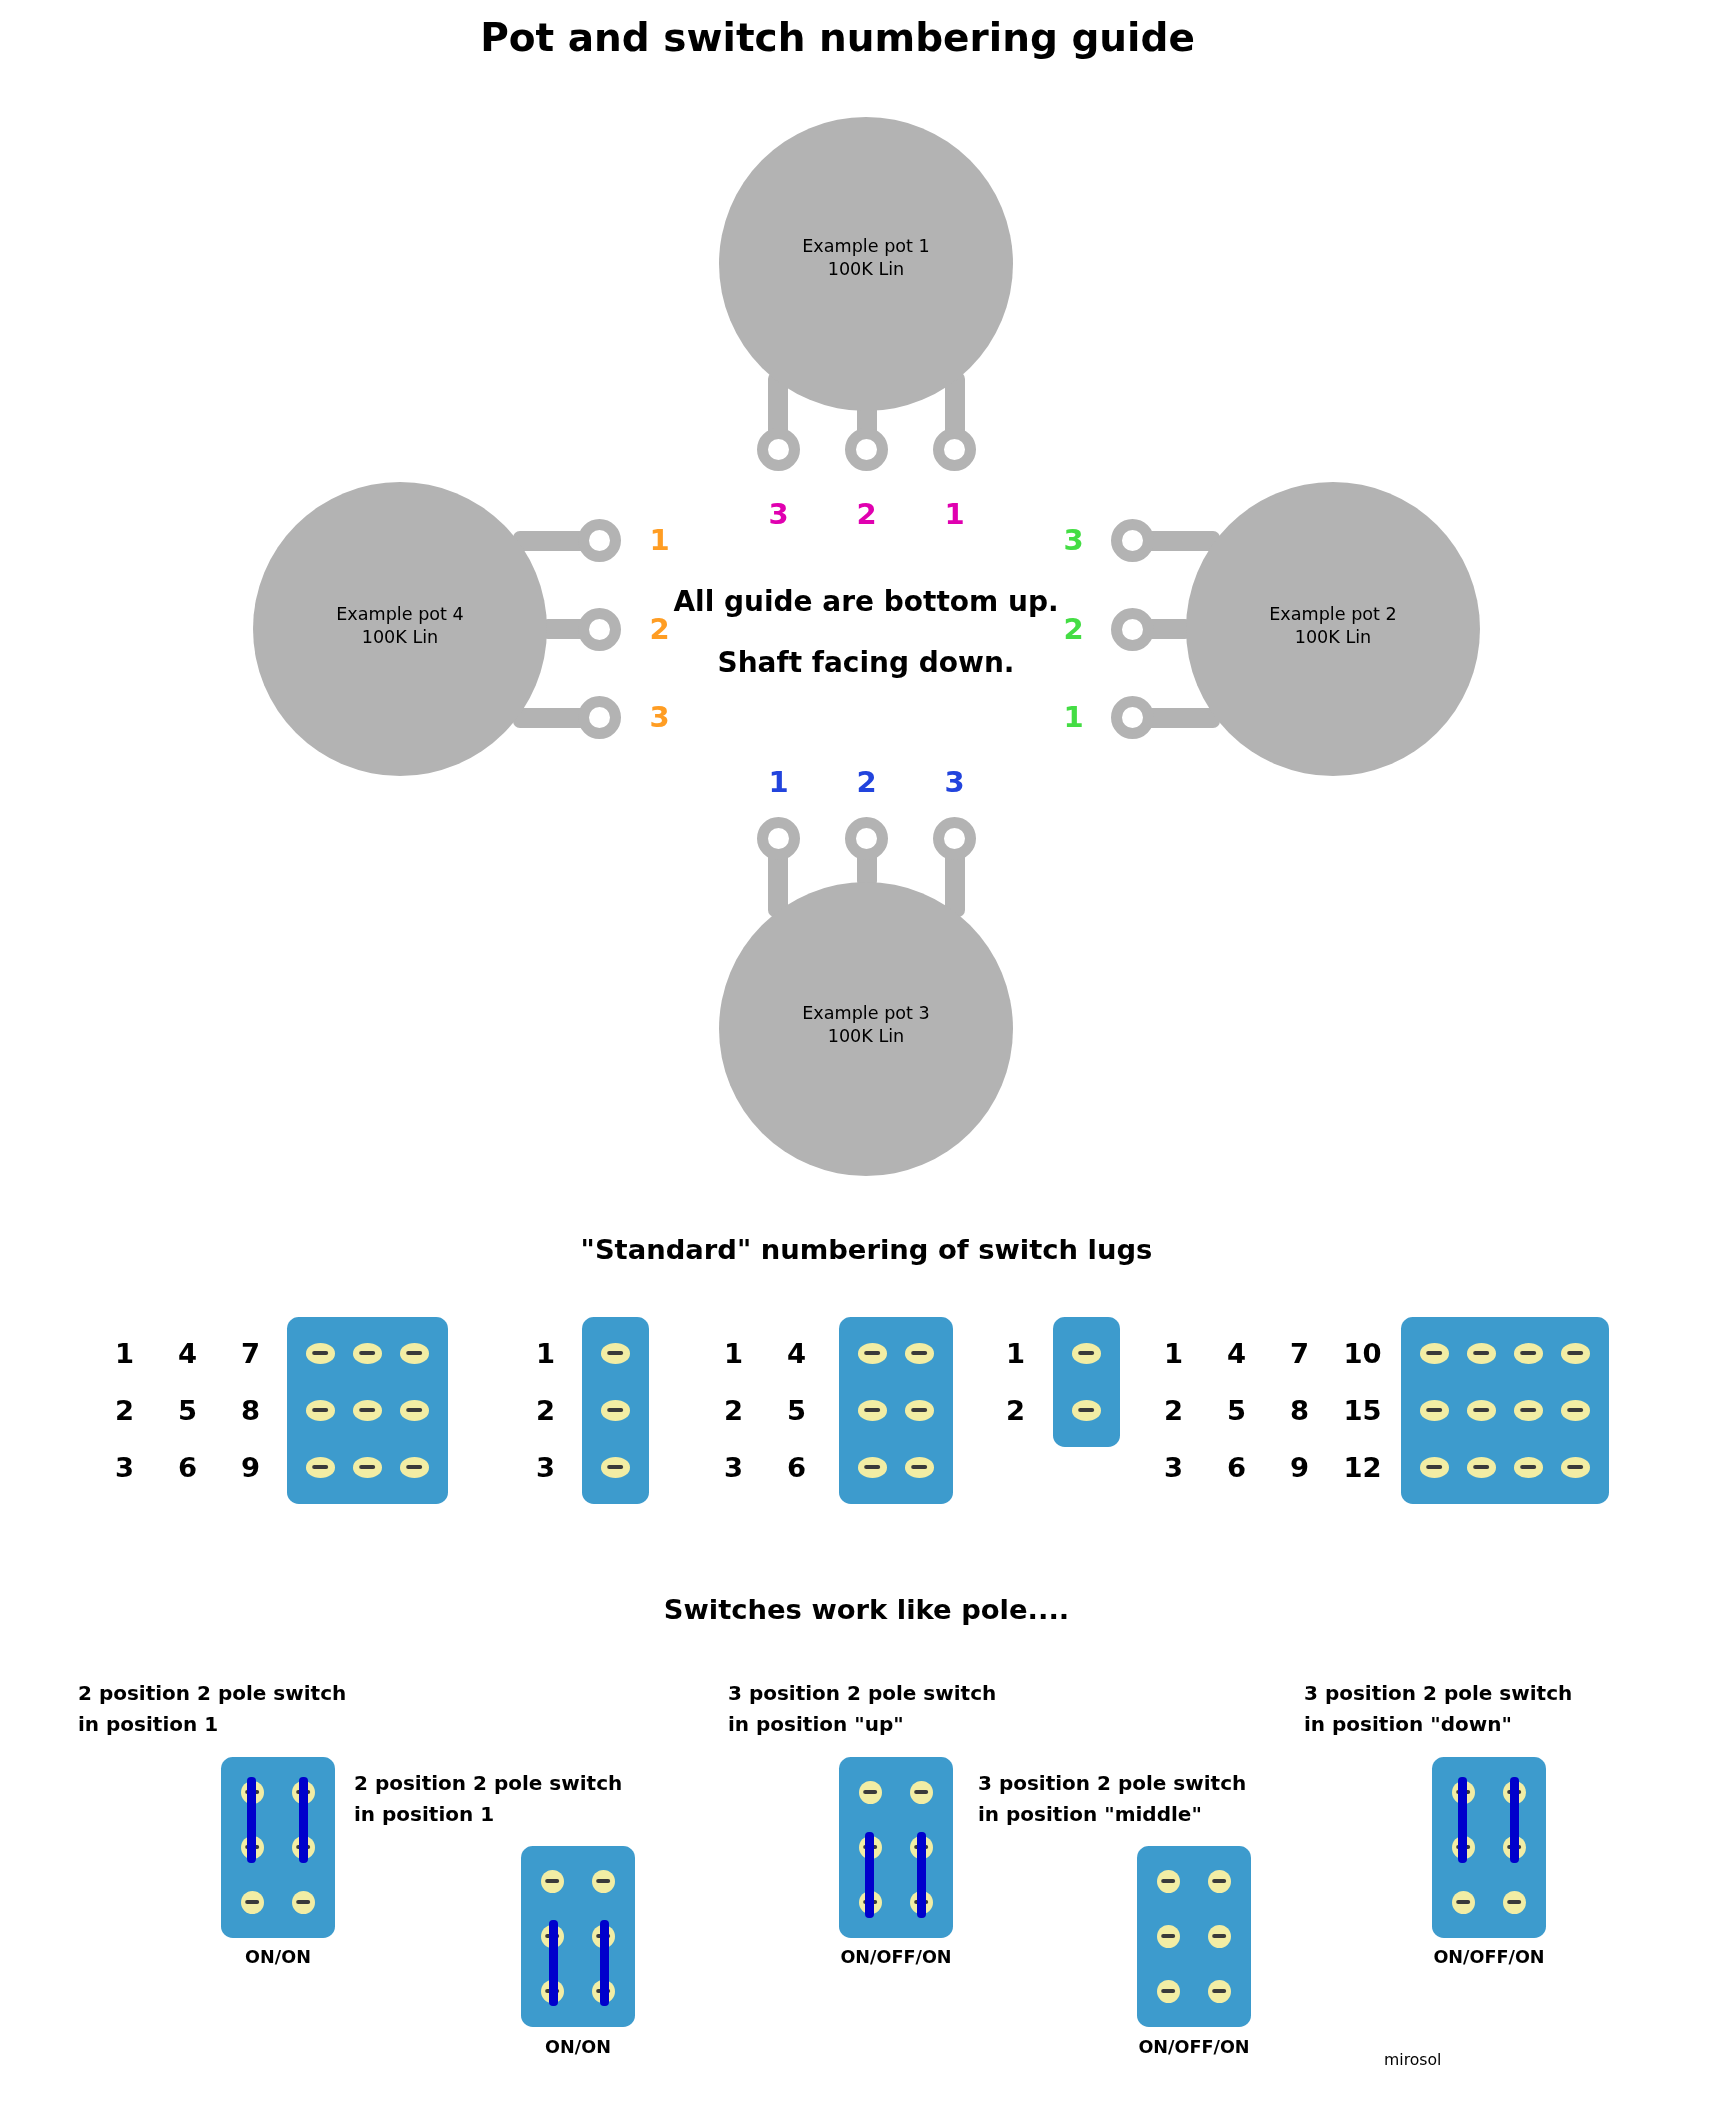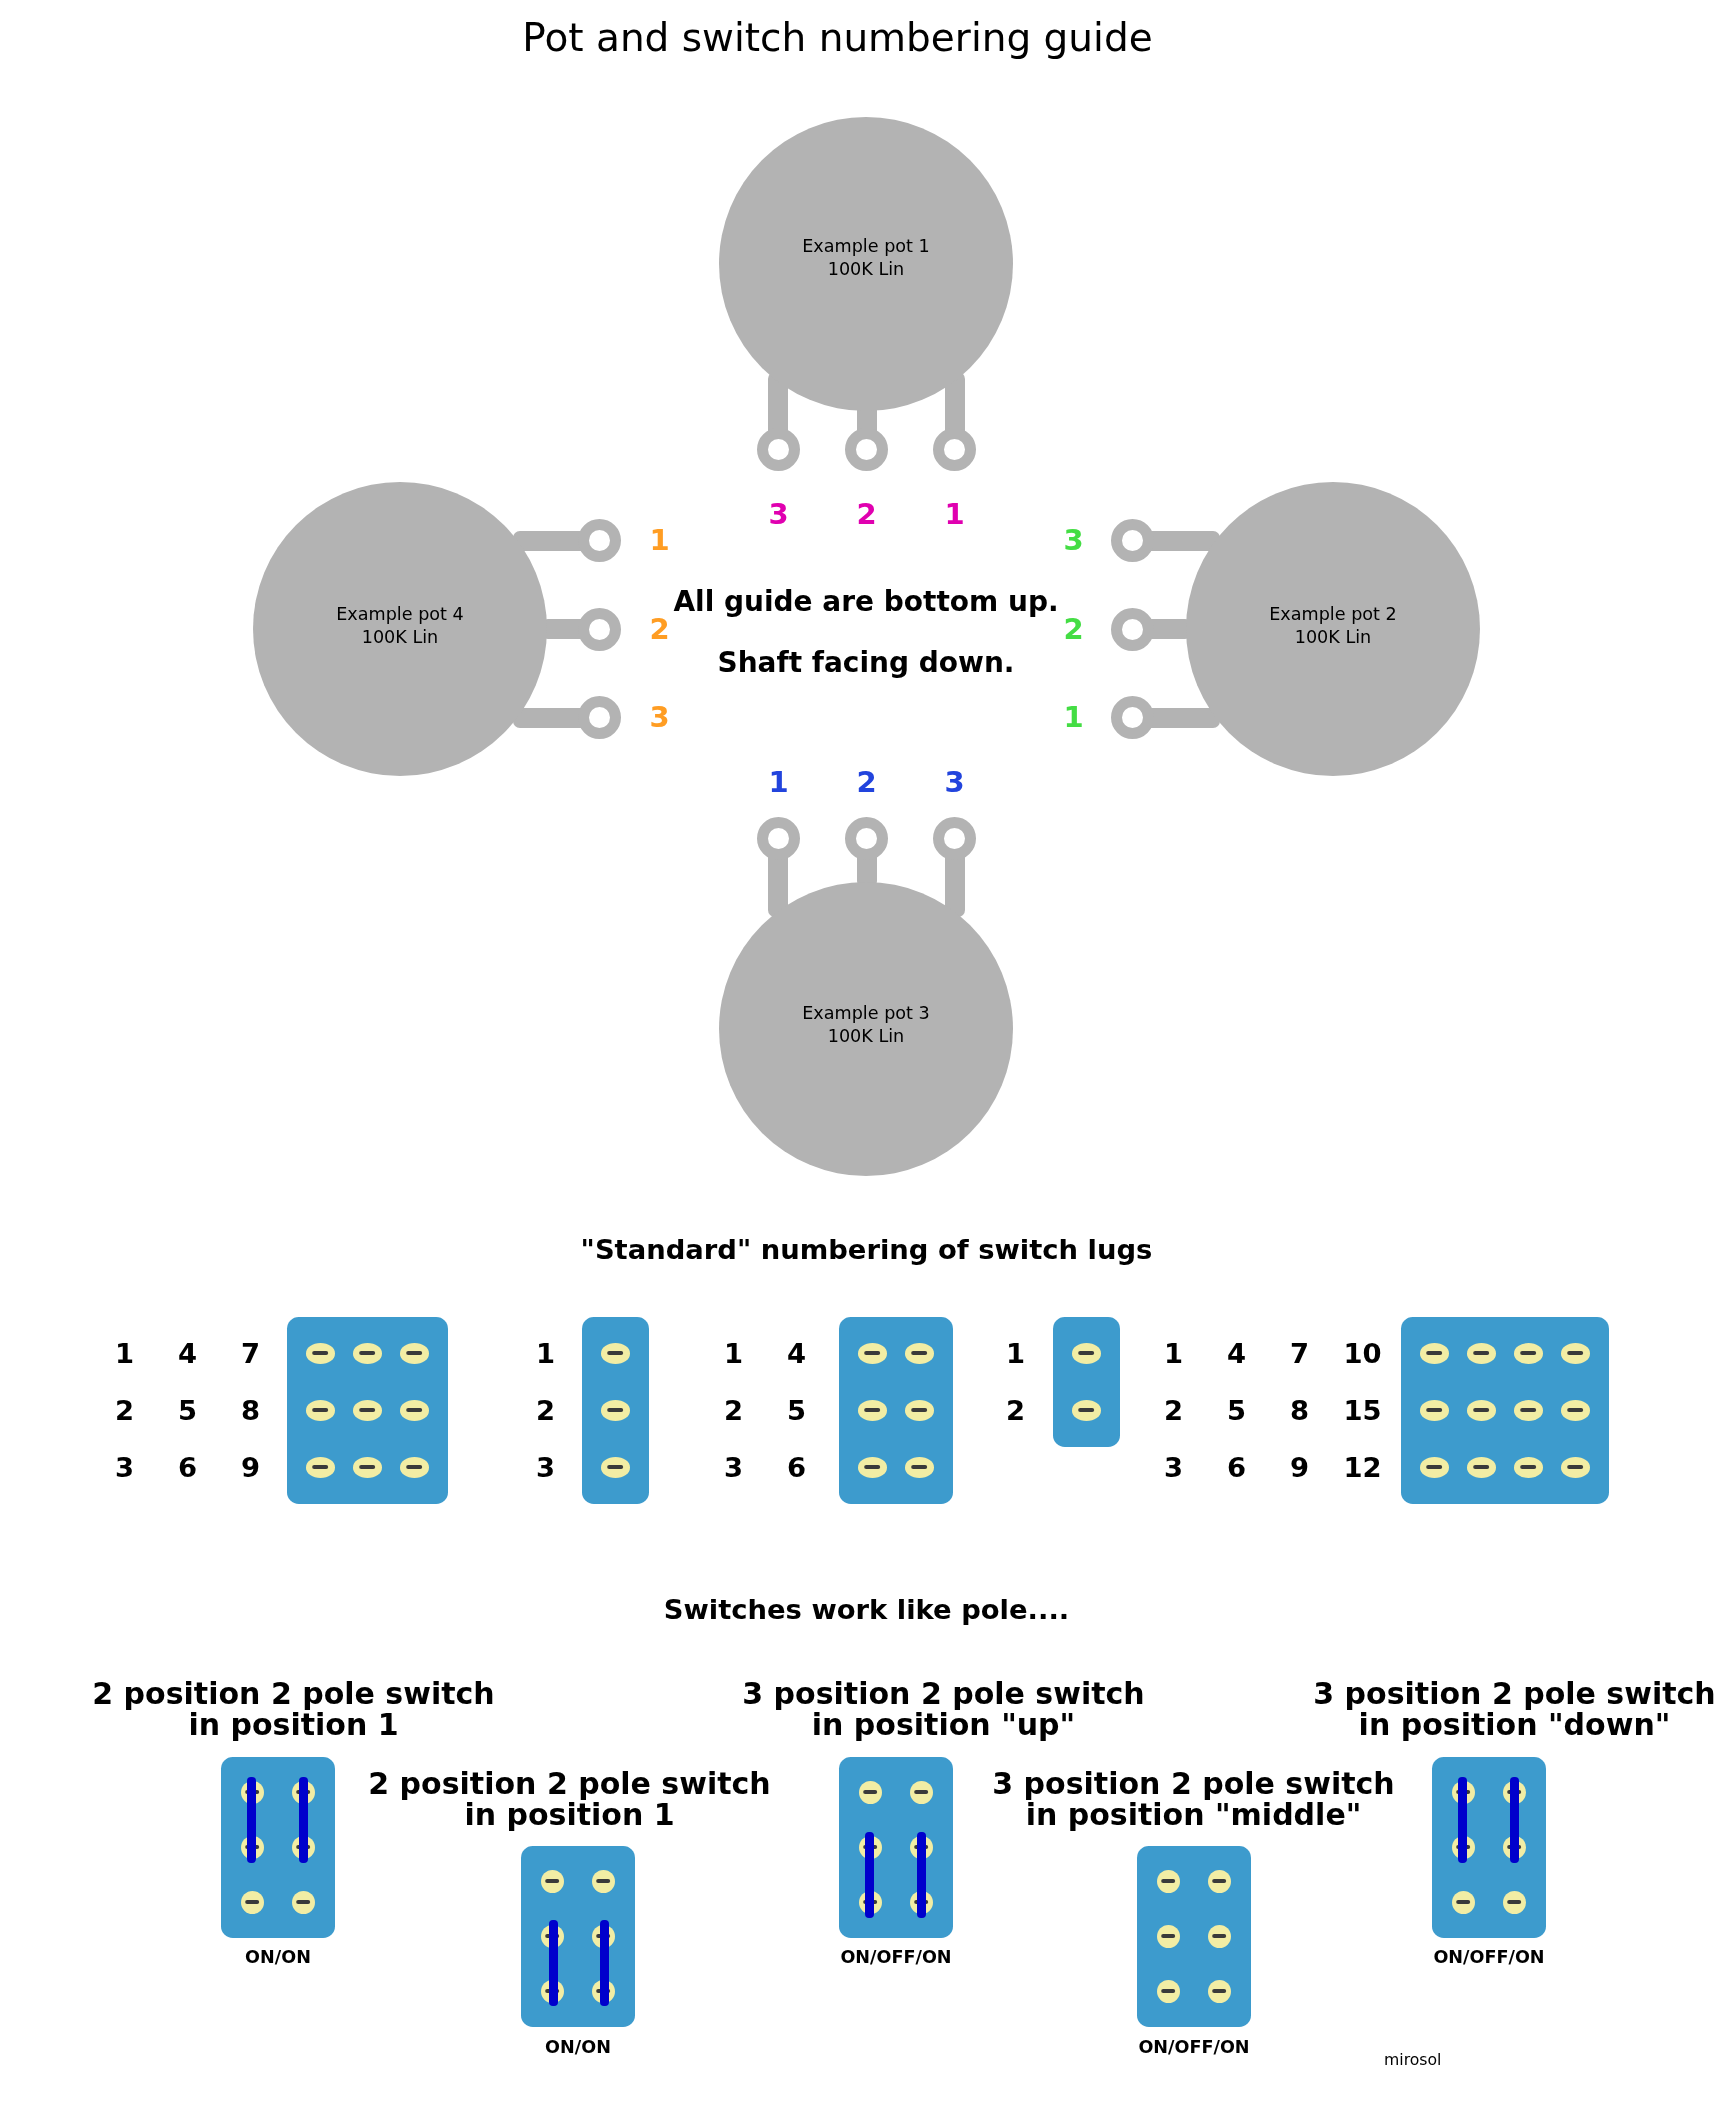--- a/index.html
+++ b/index.html
@@ -11,21 +11,21 @@
     --magenta:#e000b0;
     --green:#44dd44;
     --blue:#2244dd;
     --orange:#ff9d23;
   }
   html,body{margin:0;padding:0;background:#fff;}
   body{font-family:"DejaVu Sans","Liberation Sans",sans-serif;color:#000;}
   #page{position:relative;width:1733px;height:2113px;background:#fff;overflow:hidden;}
   .abs{position:absolute;}
 
-  .page-title{left:0;top:13.7px;width:1675px;font-size:39px;font-weight:normal;line-height:47px;text-align:center;}
+  .page-title{left:0;top:13.7px;width:1675px;font-size:39px;font-weight:bold;line-height:47px;text-align:center;}
 
   .pot-circle{border-radius:50%;background:var(--pot-gray);width:294px;height:294px;}
   .pot-label{width:294px;text-align:center;font-size:17.6px;line-height:22.5px;}
   .leg{background:var(--pot-gray);border-radius:6.9px;}
   .lug-ring{width:43px;height:43px;border-radius:50%;border:11.8px solid var(--pot-gray);background:#fff;box-sizing:border-box;}
   .pot-num{width:43px;text-align:center;font-size:29px;font-weight:bold;line-height:39px;}
   .c-magenta{color:var(--magenta);}
   .c-green{color:var(--green);}
   .c-blue{color:var(--blue);}
   .c-orange{color:var(--orange);}
@@ -40,21 +40,21 @@
   .screw::after{content:"";position:absolute;left:50%;top:50%;transform:translate(-50%,-50%);width:15.7px;height:3.9px;border-radius:2px;background:var(--slot);}
   .screw-round{width:23.5px;height:23.5px;border-radius:50%;background:var(--lug-yellow);position:relative;}
   .screw-round::after{content:"";position:absolute;left:50%;top:50%;transform:translate(-50%,-50%);width:13.7px;height:3.9px;border-radius:2px;background:var(--slot);}
 
   .num-grid{display:grid;padding:7.8px 0;font-size:27.4px;font-weight:bold;}
   .ncell{display:flex;align-items:center;justify-content:center;}
 
   .ex-block{display:grid;grid-template-columns:repeat(2,51px);grid-template-rows:repeat(3,55px);padding:7.8px 5.9px;background:var(--sw-blue);border-radius:11.8px;}
   .conn-bar{width:8.8px;background:var(--conn);border-radius:3.9px;z-index:6;}
 
-  .ex-title{width:431px;text-align:center;font-size:30px;font-weight:bold;line-height:31px;}
+  .ex-title{width:431px;font-size:20px;font-weight:bold;line-height:31px;}
   .ex-caption{width:216px;text-align:center;font-size:17.6px;font-weight:bold;line-height:21.6px;}
   .credit{width:196px;text-align:left;font-size:15.7px;line-height:19.6px;}
 </style>
 </head>
 <body>
 
 <div id="page">
 
   <div class="abs page-title">Pot and switch numbering guide</div>
 

